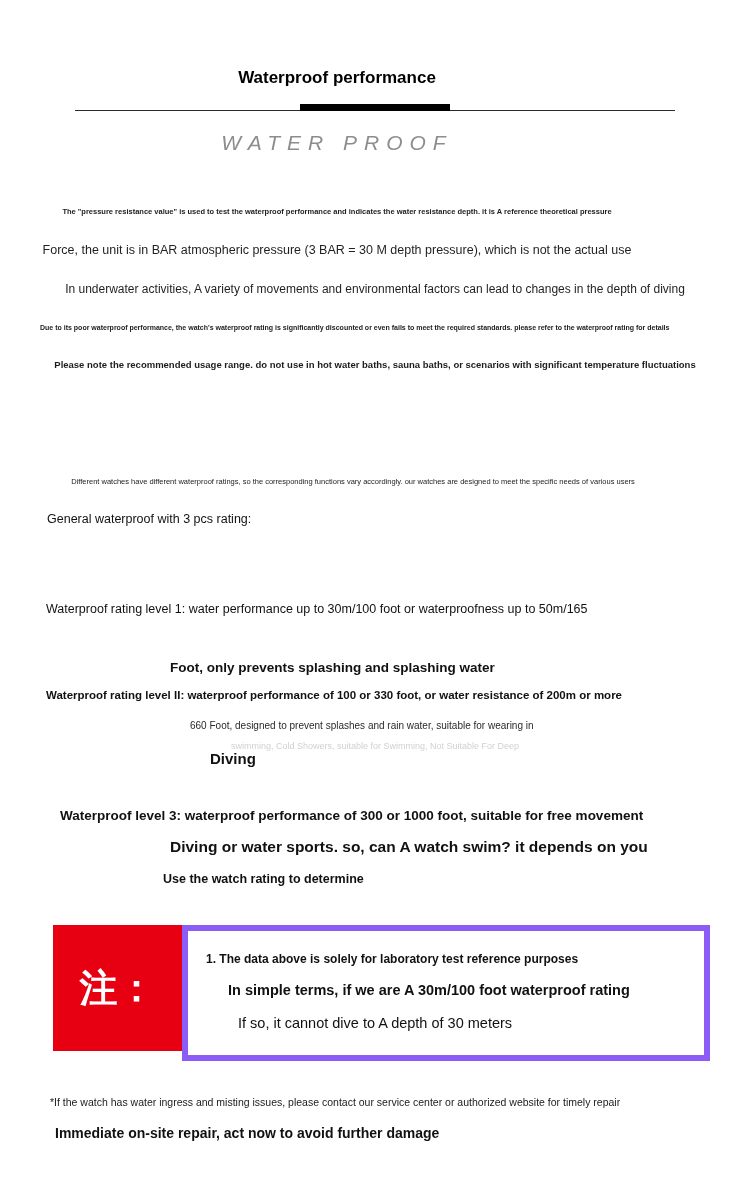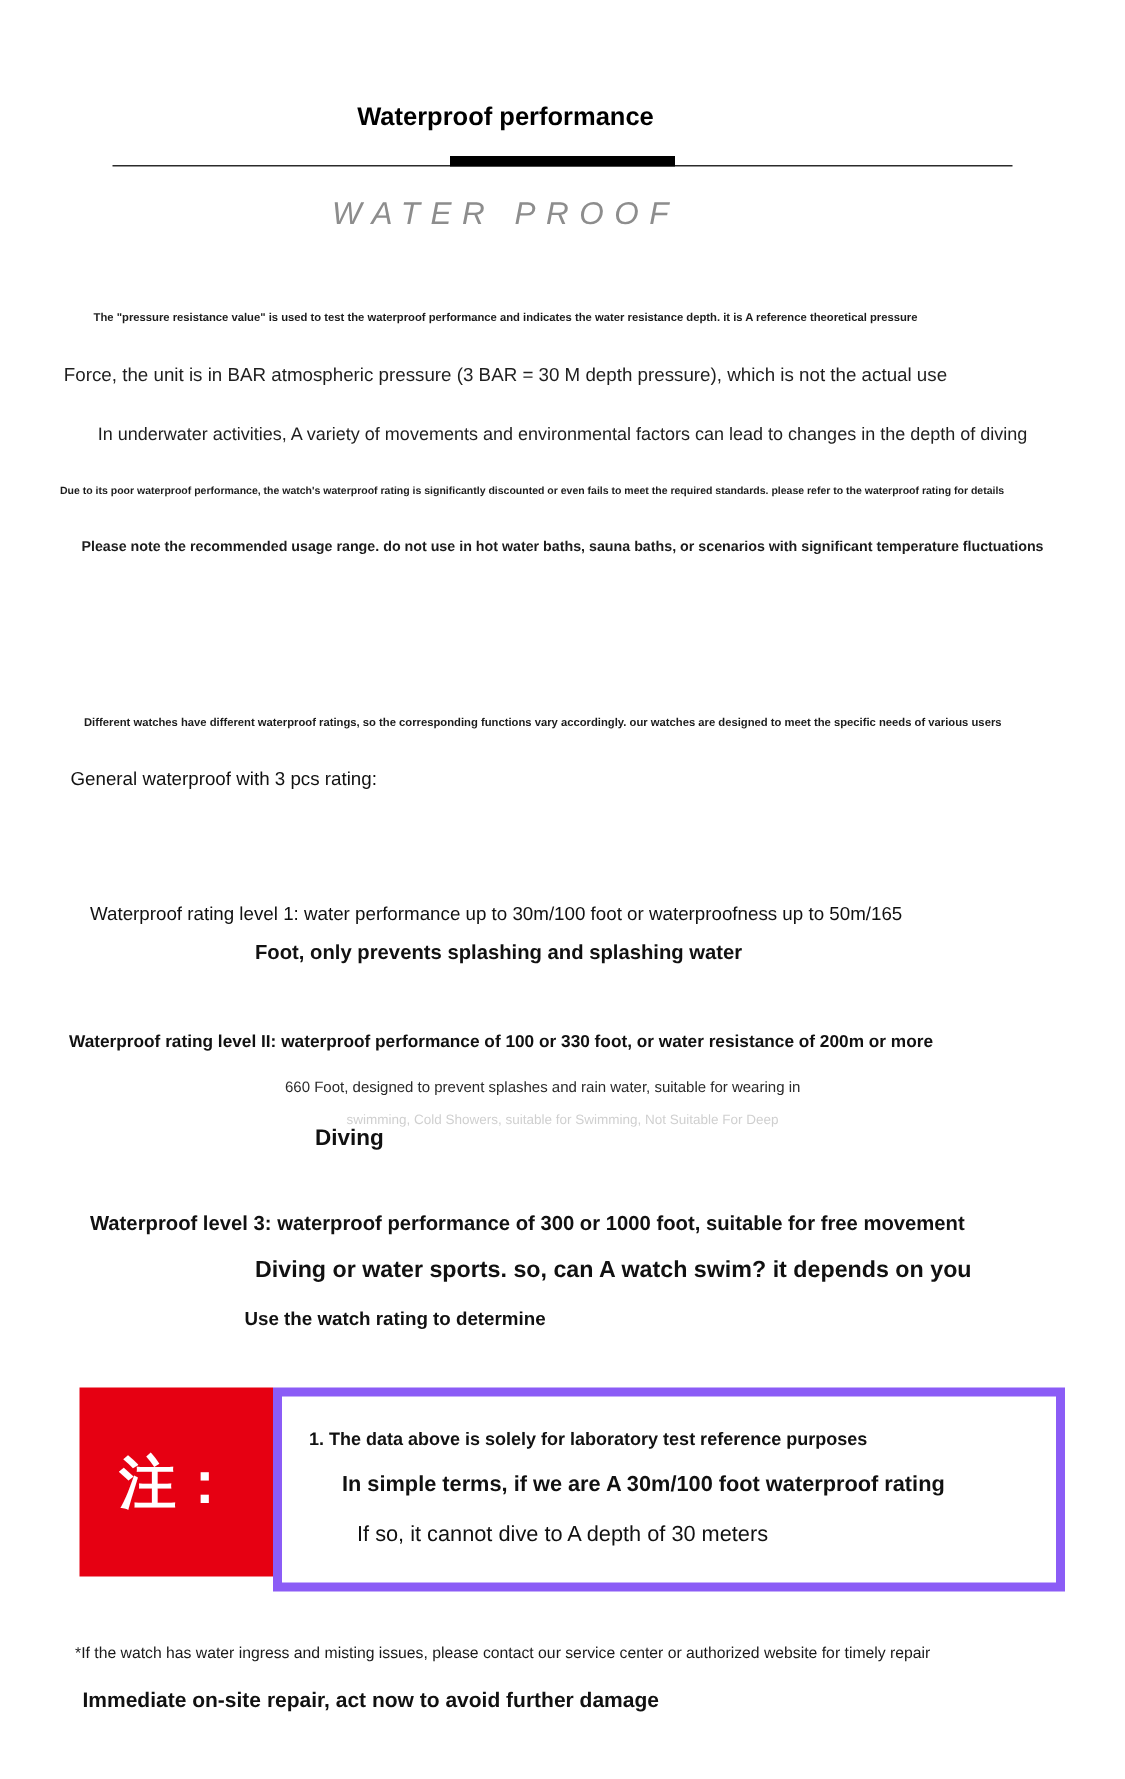--- a/index.html
+++ b/index.html
@@ -29,24 +29,24 @@
 
   
   .pressure-note  { top: 207px; font-size: 7.5px; font-weight: 700; color: #1c1c1c; }
   .force-line     { top: 243px; font-size: 12.5px; font-weight: 400; color: #1f1f1f; }
   .underwater-line{ top: 282px; font-size: 12px;  font-weight: 400; color: #1f1f1f; }
   .discount-note  { top: 324px; font-size: 7px;   font-weight: 700; color: #1c1c1c; }
   .usage-note     { top: 359px; font-size: 9.5px; font-weight: 600; color: #1c1c1c; }
   .warning        { top: 392px; left: 57px; font-size: 15px; font-weight: 700; color: #111; }
 
   
-  .variety-note { top: 477px; font-size: 7.5px; font-weight: 700; color: #1c1c1c; padding-left: 16px; }
+  .variety-note { top: 477px; font-size: 7.5px; font-weight: 400; color: #1c1c1c; padding-left: 16px; }
   .ratings-intro{ top: 512px; left: 47px;  font-size: 12.5px; font-weight: 400; }
-  .l1a { top: 602px; left: 60px;  font-size: 12.5px; font-weight: 400; }
-  .l1b { top: 627px; left: 170px; font-size: 13.5px; font-weight: 700; }
+  .l1a { top: 602px; left: 46px;  font-size: 12.5px; font-weight: 400; }
+  .l1b { top: 660px; left: 170px; font-size: 13.5px; font-weight: 700; }
   .l2a { top: 689px; left: 46px;  font-size: 11.5px; font-weight: 600; }
   .l2b { top: 720px; left: 190px; font-size: 10px;   font-weight: 400; color: #2a2a2a; }
   .l2c { top: 741px; left: 0; width: 750px; text-align: center; font-size: 9px; font-weight: 400; color: #777; opacity: 0.35; }
   .l2d { top: 750px; left: 210px; font-size: 15px; font-weight: 700; }
   .l3a { top: 808px; left: 60px;  font-size: 13.5px; font-weight: 700; }
   .l3b { top: 838px; left: 170px; font-size: 15.5px; font-weight: 700; }
   .l3c { top: 872px; left: 163px; font-size: 12.5px; font-weight: 700; }
 
   
   .note-box     { position: absolute; top: 925px; left: 53px; width: 647px; height: 126px; }

